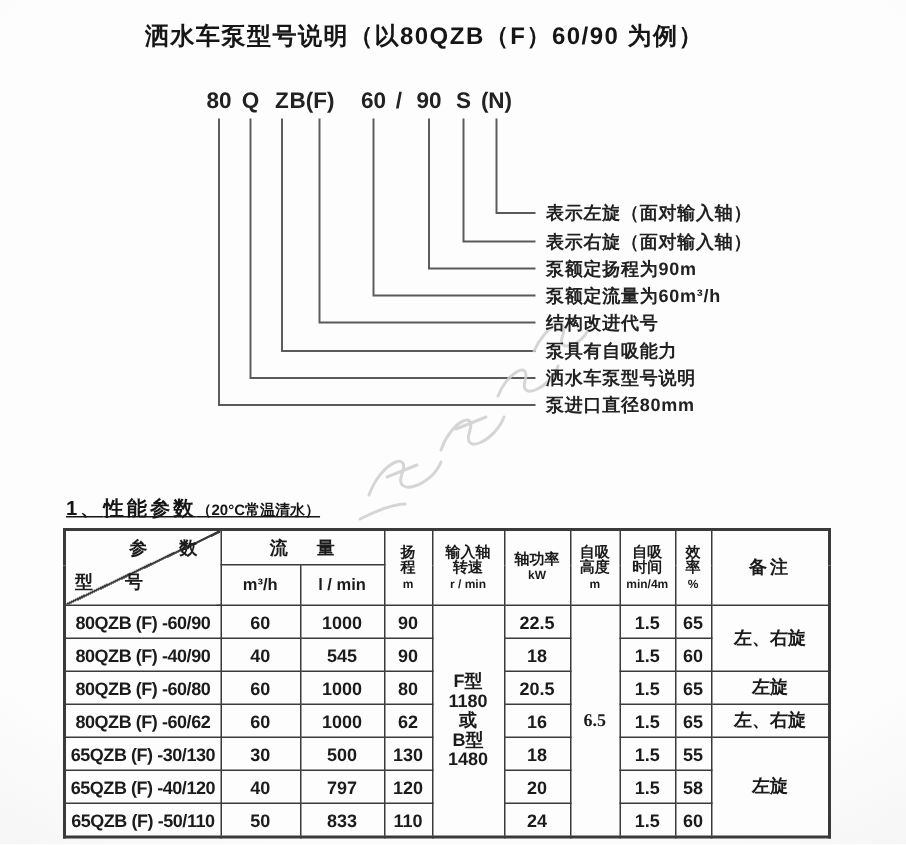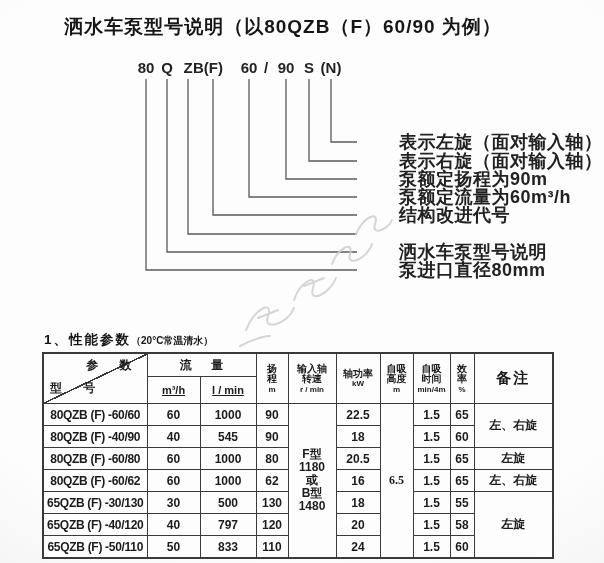--- a/index.html
+++ b/index.html
@@ -7,55 +7,55 @@
     width:604px;height:563px;position:relative;overflow:hidden;
     font-family:"Liberation Sans","DejaVu Sans",sans-serif;
     color:#1b1b1b;
   }
   .page{
     position:absolute;inset:0;
     background:radial-gradient(130% 105% at 50% 42%, #fdfdfd 52%, #efefef 82%, #e2e2e2 100%);
   }
   .doc-title{
     position:absolute;top:14px;left:283px;transform:translateX(-50%);
-    white-space:nowrap;font-size:19px;font-weight:bold;letter-spacing:1px;color:#161616;
+    white-space:nowrap;font-size:16px;font-weight:bold;letter-spacing:1px;color:#161616;
   }
   .model-part{
     position:absolute;top:59px;transform:translateX(-50%);
     font-size:15px;font-weight:bold;color:#222;white-space:nowrap;
   }
   .connector-svg{position:absolute;left:0;top:0;}
   .diagram-label{
     position:absolute;left:364px;height:16px;line-height:16px;
-    font-size:18px;font-weight:bold;color:#222;white-space:nowrap;letter-spacing:0.5px;margin-left:35px;
+    font-size:12px;font-weight:bold;color:#222;white-space:nowrap;letter-spacing:0.5px;
   }
   .watermark-svg{position:absolute;left:0;top:0;pointer-events:none;}
   .section-heading{
-    position:absolute;left:44px;top:330px;font-weight:bold;white-space:nowrap;color:#161616;
+    position:absolute;left:44px;top:330px;font-weight:bold;white-space:nowrap;color:#161616;text-decoration:underline;
   }
   .section-no,.section-title{font-size:13.5px;letter-spacing:2px;}
   .section-note{font-size:10px;letter-spacing:0;}
   .perf-table{
     position:absolute;left:42px;top:352px;
     border-collapse:collapse;table-layout:fixed;
     border:2px solid #3a3a3a;background:#fdfdfd;padding-left:20px;
   }
   .perf-table td,.perf-table th{
     border:1px solid #3a3a3a;text-align:center;vertical-align:middle;
     padding:0;font-weight:bold;color:#1b1b1b;overflow:hidden;
   }
   .perf-table tr.hrow1 td{height:22px;}
-  .perf-table tr.hrow2 td{height:26px;text-decoration:underline;}
+  .perf-table tr.hrow2 td{height:26px;}
   .perf-table tr.brow td{height:21px;font-size:12px;}
   .pre{white-space:pre-line;}
   .hmain{font-size:10px;line-height:10.5px;}
   .hunit{font-size:8px;line-height:9px;}
   .h-flow{font-size:12px;letter-spacing:8px;text-indent:8px;}
   .h-units{font-size:11px;}
-  .h-remark{font-size:15px;letter-spacing:2px;}
+  .h-remark{font-size:12px;letter-spacing:2px;}
   .cell-model{font-size:10px;letter-spacing:-0.3px;}
   .cell-remark{font-size:11.5px;}
   .cell-speed{font-size:11px;line-height:13px;}
   .cell-suctionh{font-size:12px;font-family:Liberation Serif, serif;}
   .diag{
     position:relative;
     background:linear-gradient(to bottom right, transparent 49.2%, #3a3a3a 49.2%, #3a3a3a 51%, transparent 51%);
   }
   .diag .param{position:absolute;top:3px;right:6px;font-size:12px;letter-spacing:9px;}
   .diag .model{position:absolute;bottom:6px;left:6px;font-size:12px;letter-spacing:9px;text-align:center;}
@@ -98,20 +98,21 @@
       <path d="M356,234 C364,216 380,210 375,224 C371,236 388,230 392,220"></path>
       <path d="M240,346 C252,340 262,336 270,336"></path>
     </g>
   </svg>
 
   <div class="diagram-label" style="top:134px">表示左旋（面对输入轴）</div>
   <div class="diagram-label" style="top:153px">表示右旋（面对输入轴）</div>
   <div class="diagram-label" style="top:171px">泵额定扬程为90m</div>
   <div class="diagram-label" style="top:189px">泵额定流量为60m³/h</div>
   <div class="diagram-label" style="top:207px">结构改进代号</div>
+  <div class="diagram-label" style="top:226px">泵具有自吸能力</div>
   <div class="diagram-label" style="top:244px">洒水车泵型号说明</div>
   <div class="diagram-label" style="top:262px">泵进口直径80mm</div>
 
   <div class="section-heading">
     <span class="section-no">1、</span><span class="section-title">性能参数</span><span class="section-note">（20°C常温清水）</span>
   </div>
 
   <table class="perf-table">
     <colgroup>
       <col style="width:104px">
@@ -162,21 +163,21 @@
         <div class="hunit">%</div>
       </td>
       <td class="h-remark" rowspan="2">备注</td>
     </tr>
     <tr class="hrow2">
       <td class="h-units">m³/h</td>
       <td class="h-units">l / min</td>
     </tr>
 
     <tr class="brow">
-      <td class="cell-model">80QZB (F) -60/60</td>
+      <td class="cell-model">80QZB (F) -60/90</td>
       <td>60</td>
       <td>1000</td>
       <td>90</td>
       <td class="cell-speed pre" rowspan="7">F型
 1180
 或
 B型
 1480</td>
       <td>22.5</td>
       <td class="cell-suctionh" rowspan="7">6.5</td>

